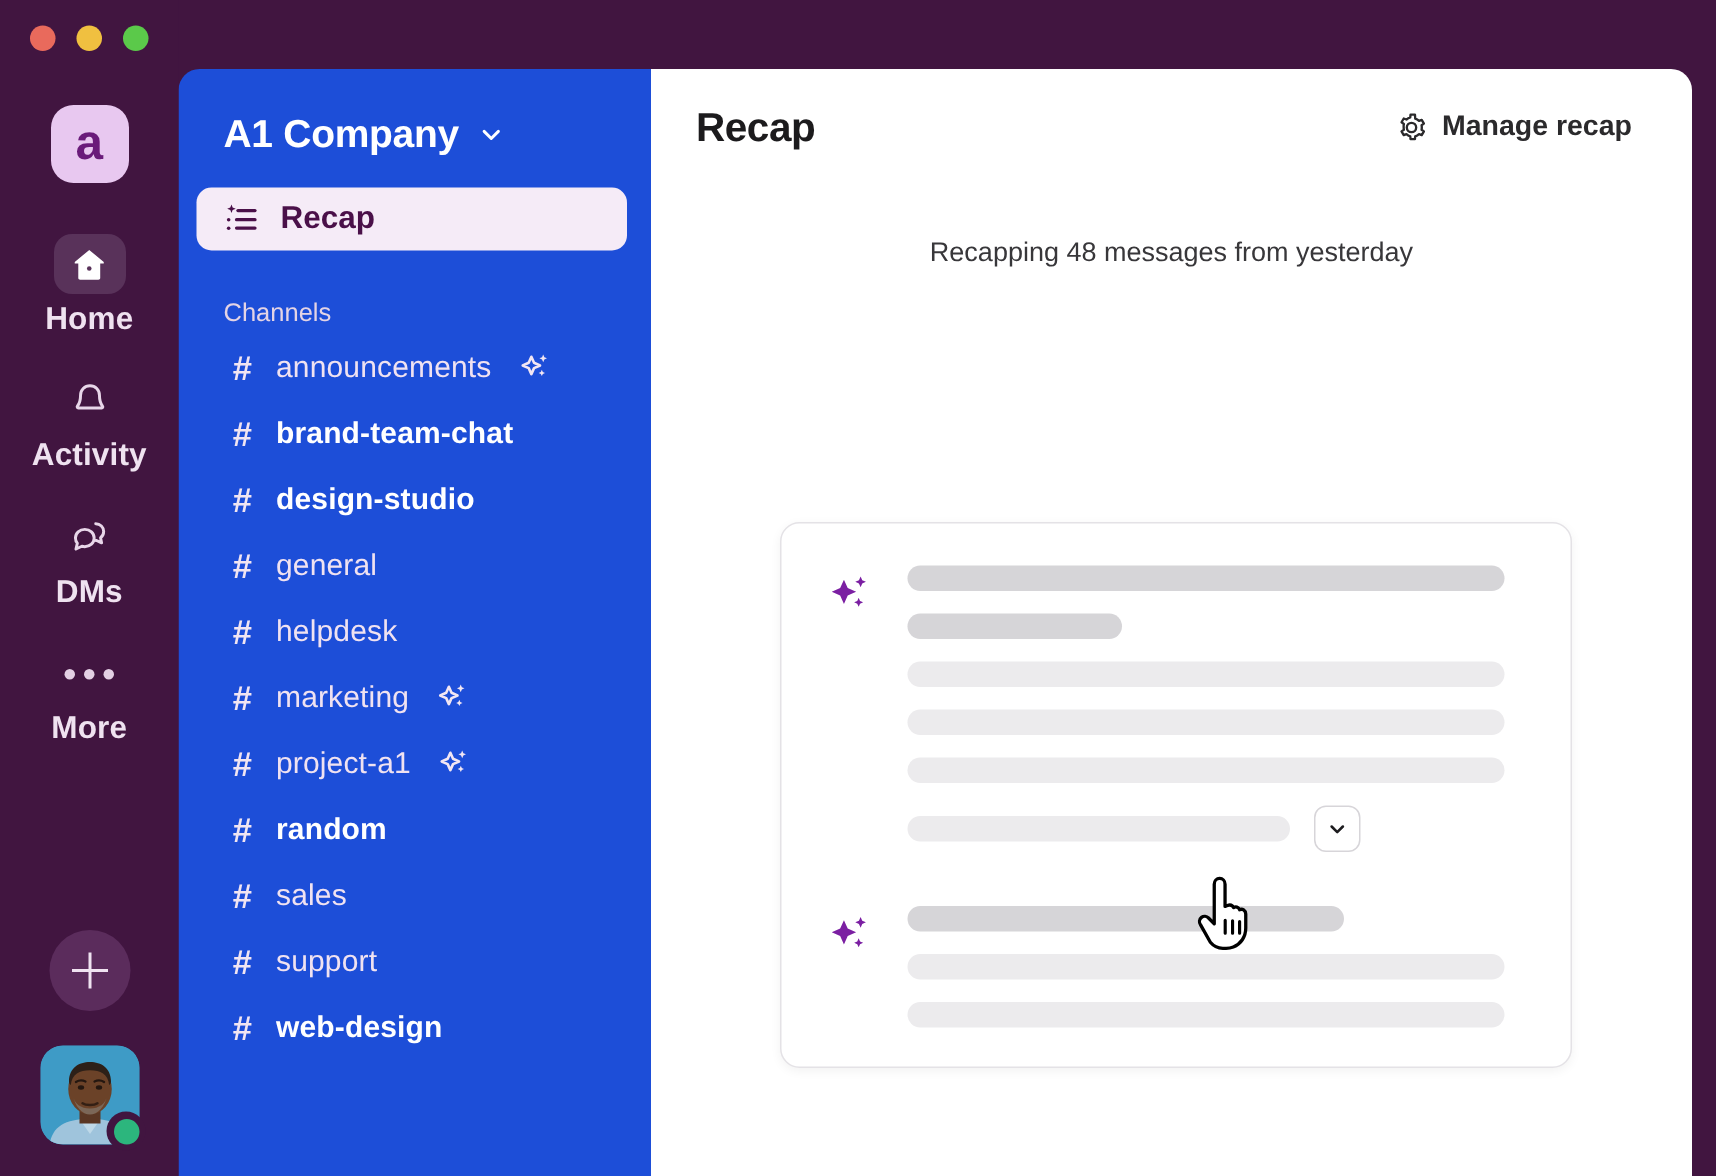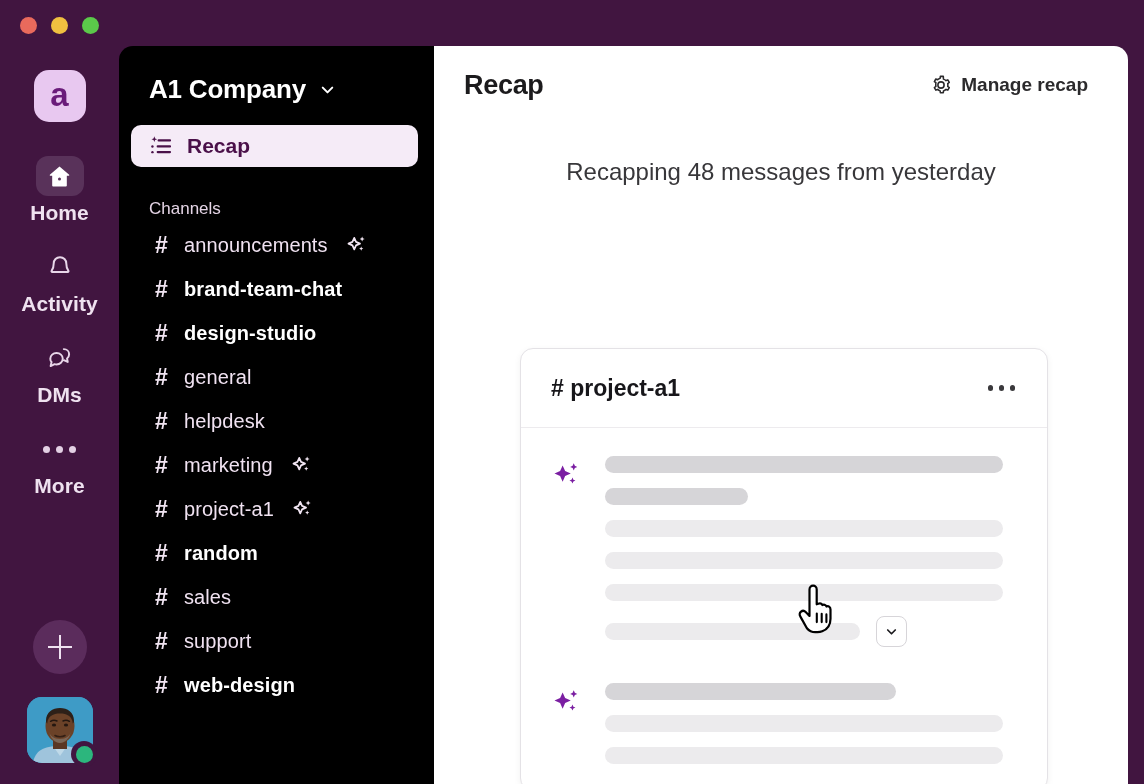--- a/index.html
+++ b/index.html
@@ -94,21 +94,21 @@
     display: flex; align-items: center; justify-content: center;
   }
   .presence i {
     width: 17px; height: 17px; border-radius: 50%; background: #2CB67D; display: block;
   }
 
   
   .sidebar {
     position: absolute; left: 119px; top: 46px;
     width: 315px; height: 738px;
-    background: #000000;
+    background: #1d4ed8;
     border-top-left-radius: 14px;
     z-index: 20;
     overflow: hidden;
   }
   .ws-title {
     display: flex; align-items: center; gap: 12px;
     margin: 28px 0 0 30px;
     cursor: pointer;
   }
   .ws-title .t {
@@ -173,21 +173,21 @@
 
   .hero { text-align: center; margin-top: 34px; }
   .hero h1 {
     font-size: 40px; font-weight: 800; color: #0F0F10;
     letter-spacing: -0.8px;
     display: inline-flex; align-items: center; gap: 14px;
   }
   .hero .dolphin { font-size: 36px; line-height: 1; }
   .hero .sub {
     margin-top: 17px;
-    font-size: 24px; color: #38373A;
+    font-size: 18px; color: #38373A;
   }
 
   
   .card {
     position: absolute; left: 86px; top: 302px;
     width: 528px;
     background: #FFFFFF;
     border: 1px solid #E4E2E6;
     border-radius: 13px;
     box-shadow: 0 2px 7px rgba(0,0,0,0.055);
@@ -430,28 +430,20 @@
         </svg>
         <span class="t">Manage recap</span>
       </div>
     </div>
 
     <div class="hero">
       <div class="sub">Recapping 48 messages from yesterday</div>
     </div>
 
     <div class="card">
-      <div class="card-head">
-        <span class="t"><span>#</span>&nbsp;<span>project-a1</span></span>
-        <span class="menu">
-            <i></i>
-            <i></i>
-            <i></i>
-          </span>
-      </div>
       <div class="card-body">
           <div class="msg">
             <div class="ic"><svg width="31" height="31" viewBox="0 0 24 24">
                 <path d="M9 4.2l1.95 4.35L15.3 10.5l-4.35 1.95L9 16.8l-1.95-4.35L2.7 10.5l4.35-1.95z" fill="#7B1FA2"></path>
                 <path d="M17.6 2.6l0.85 1.9 1.9 0.85-1.9 0.85-0.85 1.9-0.85-1.9-1.9-0.85 1.9-0.85z" fill="#7B1FA2"></path>
                 <path d="M16.6 13.6l0.72 1.6 1.6 0.72-1.6 0.72-0.72 1.6-0.72-1.6-1.6-0.72 1.6-0.72z" fill="#7B1FA2"></path>
               </svg></div>
             <div class="lines">
               <div class="bar dark" style="width: 100%;"></div>
               <div class="bar dark" style="width: 36%;"></div>

